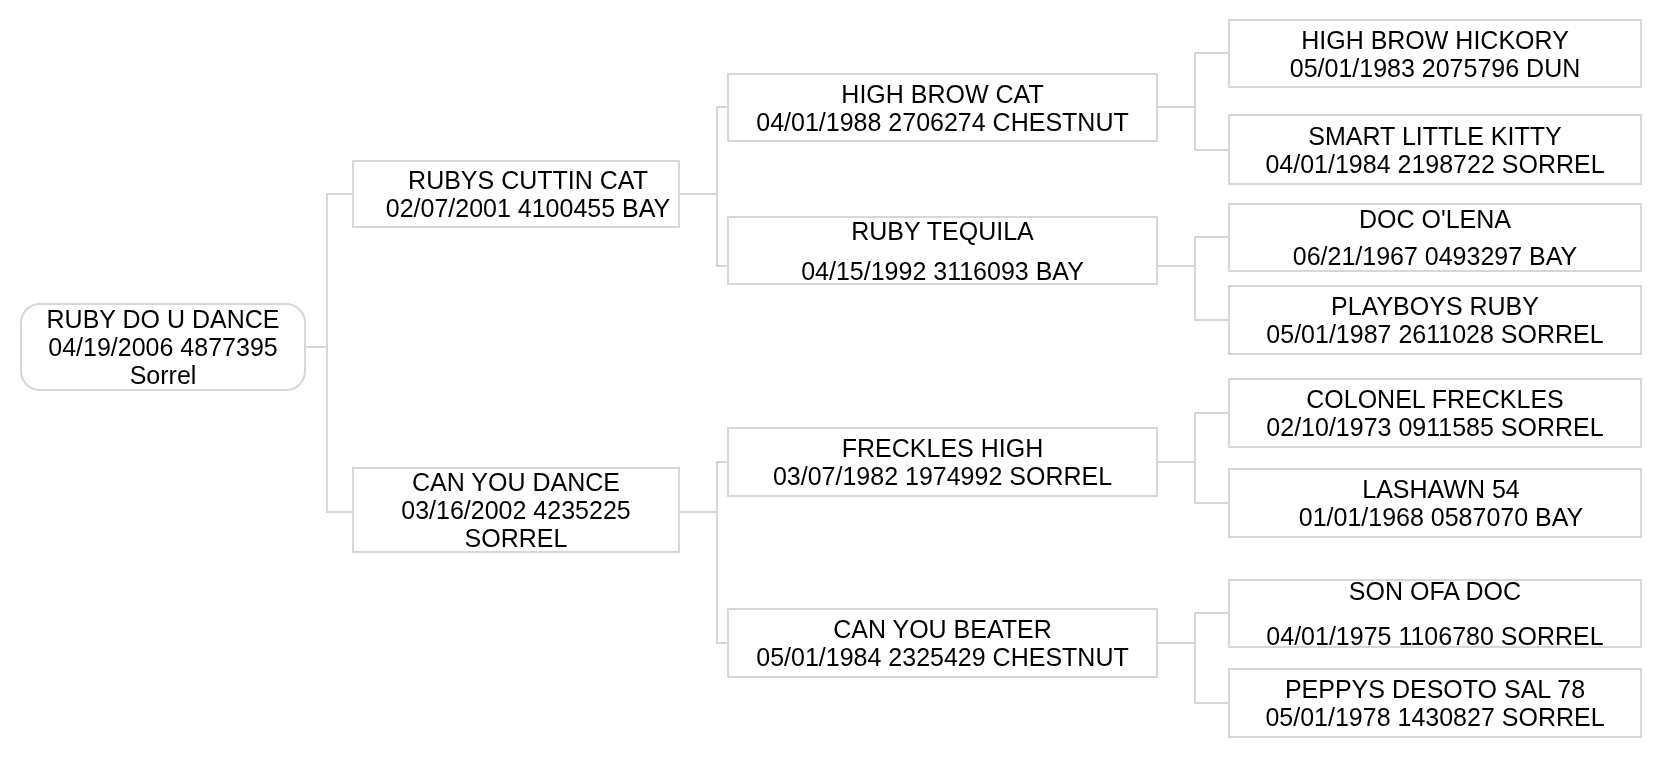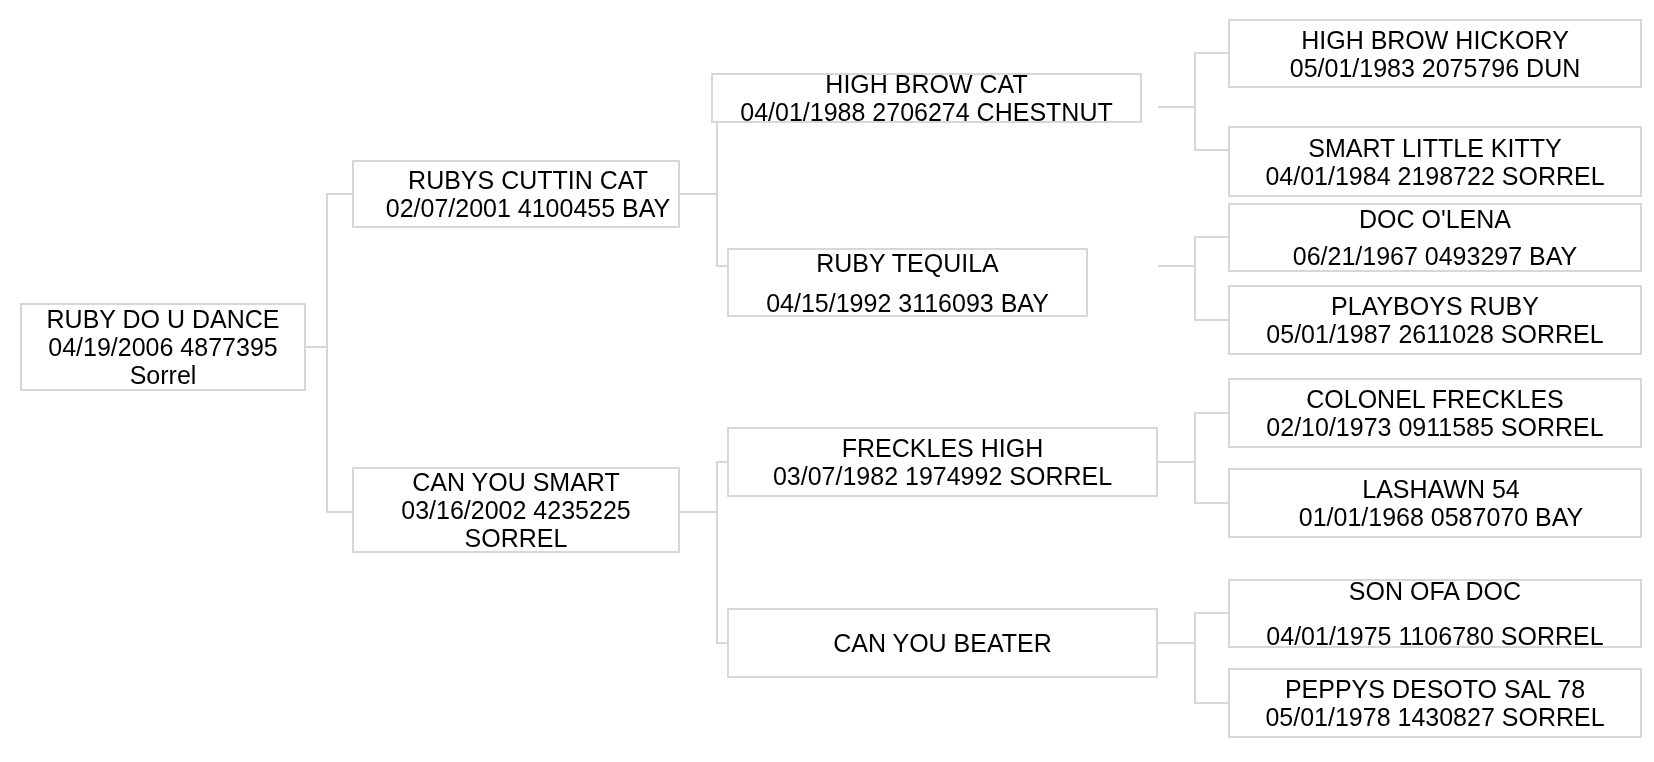--- a/index.html
+++ b/index.html
@@ -57,57 +57,58 @@
   <svg class="connectors" viewBox="0 0 1654 762" xmlns="http://www.w3.org/2000/svg">
     <path d="M306 347 H327 M352 194 H327 V512 H352"></path>
     <path d="M680 194 H717 M727 107 H717 V266 H727"></path>
     <path d="M680 512 H717 M727 462 H717 V643 H727"></path>
     <path d="M1158 107 H1195 M1228 53 H1195 V150 H1228"></path>
     <path d="M1158 266 H1195 M1228 237 H1195 V320 H1228"></path>
     <path d="M1158 462 H1195 M1228 413 H1195 V503 H1228"></path>
     <path d="M1158 643 H1195 M1228 613 H1195 V703 H1228"></path>
   </svg>
 
-  <div class="node" style="left:20px; top:303px; width:286px; height:88px;">
+  <div class="node" style="left:20px; top:303px; width:286px; height:88px;border-radius:20px;">
     <div>RUBY DO U DANCE</div>
     <div>04/19/2006 4877395</div>
     <div>Sorrel</div>
   </div>
 
   <div class="node" style="left:352px; top:160px; width:328px; height:68px;padding-left:24px;">
     <div>RUBYS CUTTIN CAT</div>
     <div>02/07/2001 4100455 BAY</div>
   </div>
   <div class="node" style="left:352px; top:467px; width:328px; height:86px;">
-    <div>CAN YOU SMART</div>
+    <div>CAN YOU DANCE</div>
     <div>03/16/2002 4235225</div>
     <div>SORREL</div>
   </div>
 
-  <div class="node" style="left:711px; top:73px; width:431px; height:50px;">
+  <div class="node" style="left:727px; top:73px; width:431px; height:69px;">
     <div>HIGH BROW CAT</div>
     <div>04/01/1988 2706274 CHESTNUT</div>
   </div>
-  <div class="node" style="left:727px; top:248px; width:361px; height:69px;gap:12px;">
+  <div class="node" style="left:727px; top:216px; width:431px; height:69px;gap:12px;">
     <div>RUBY TEQUILA</div>
     <div>04/15/1992 3116093 BAY</div>
   </div>
   <div class="node" style="left:727px; top:427px; width:431px; height:70px;">
     <div>FRECKLES HIGH</div>
     <div>03/07/1982 1974992 SORREL</div>
   </div>
   <div class="node" style="left:727px; top:608px; width:431px; height:70px;">
     <div>CAN YOU BEATER</div>
+    <div>05/01/1984 2325429 CHESTNUT</div>
   </div>
 
   <div class="node" style="left:1228px; top:19px; width:414px; height:69px;">
     <div>HIGH BROW HICKORY</div>
     <div>05/01/1983 2075796 DUN</div>
   </div>
-  <div class="node" style="left:1228px; top:114px; width:414px; height:71px;margin-top:12px;">
+  <div class="node" style="left:1228px; top:114px; width:414px; height:71px;">
     <div>SMART LITTLE KITTY</div>
     <div>04/01/1984 2198722 SORREL</div>
   </div>
   <div class="node" style="left:1228px; top:203px; width:414px; height:69px;justify-content:space-between;">
     <div>DOC O'LENA</div>
     <div>06/21/1967 0493297 BAY</div>
   </div>
   <div class="node" style="left:1228px; top:285px; width:414px; height:70px;">
     <div>PLAYBOYS RUBY</div>
     <div>05/01/1987 2611028 SORREL</div>

